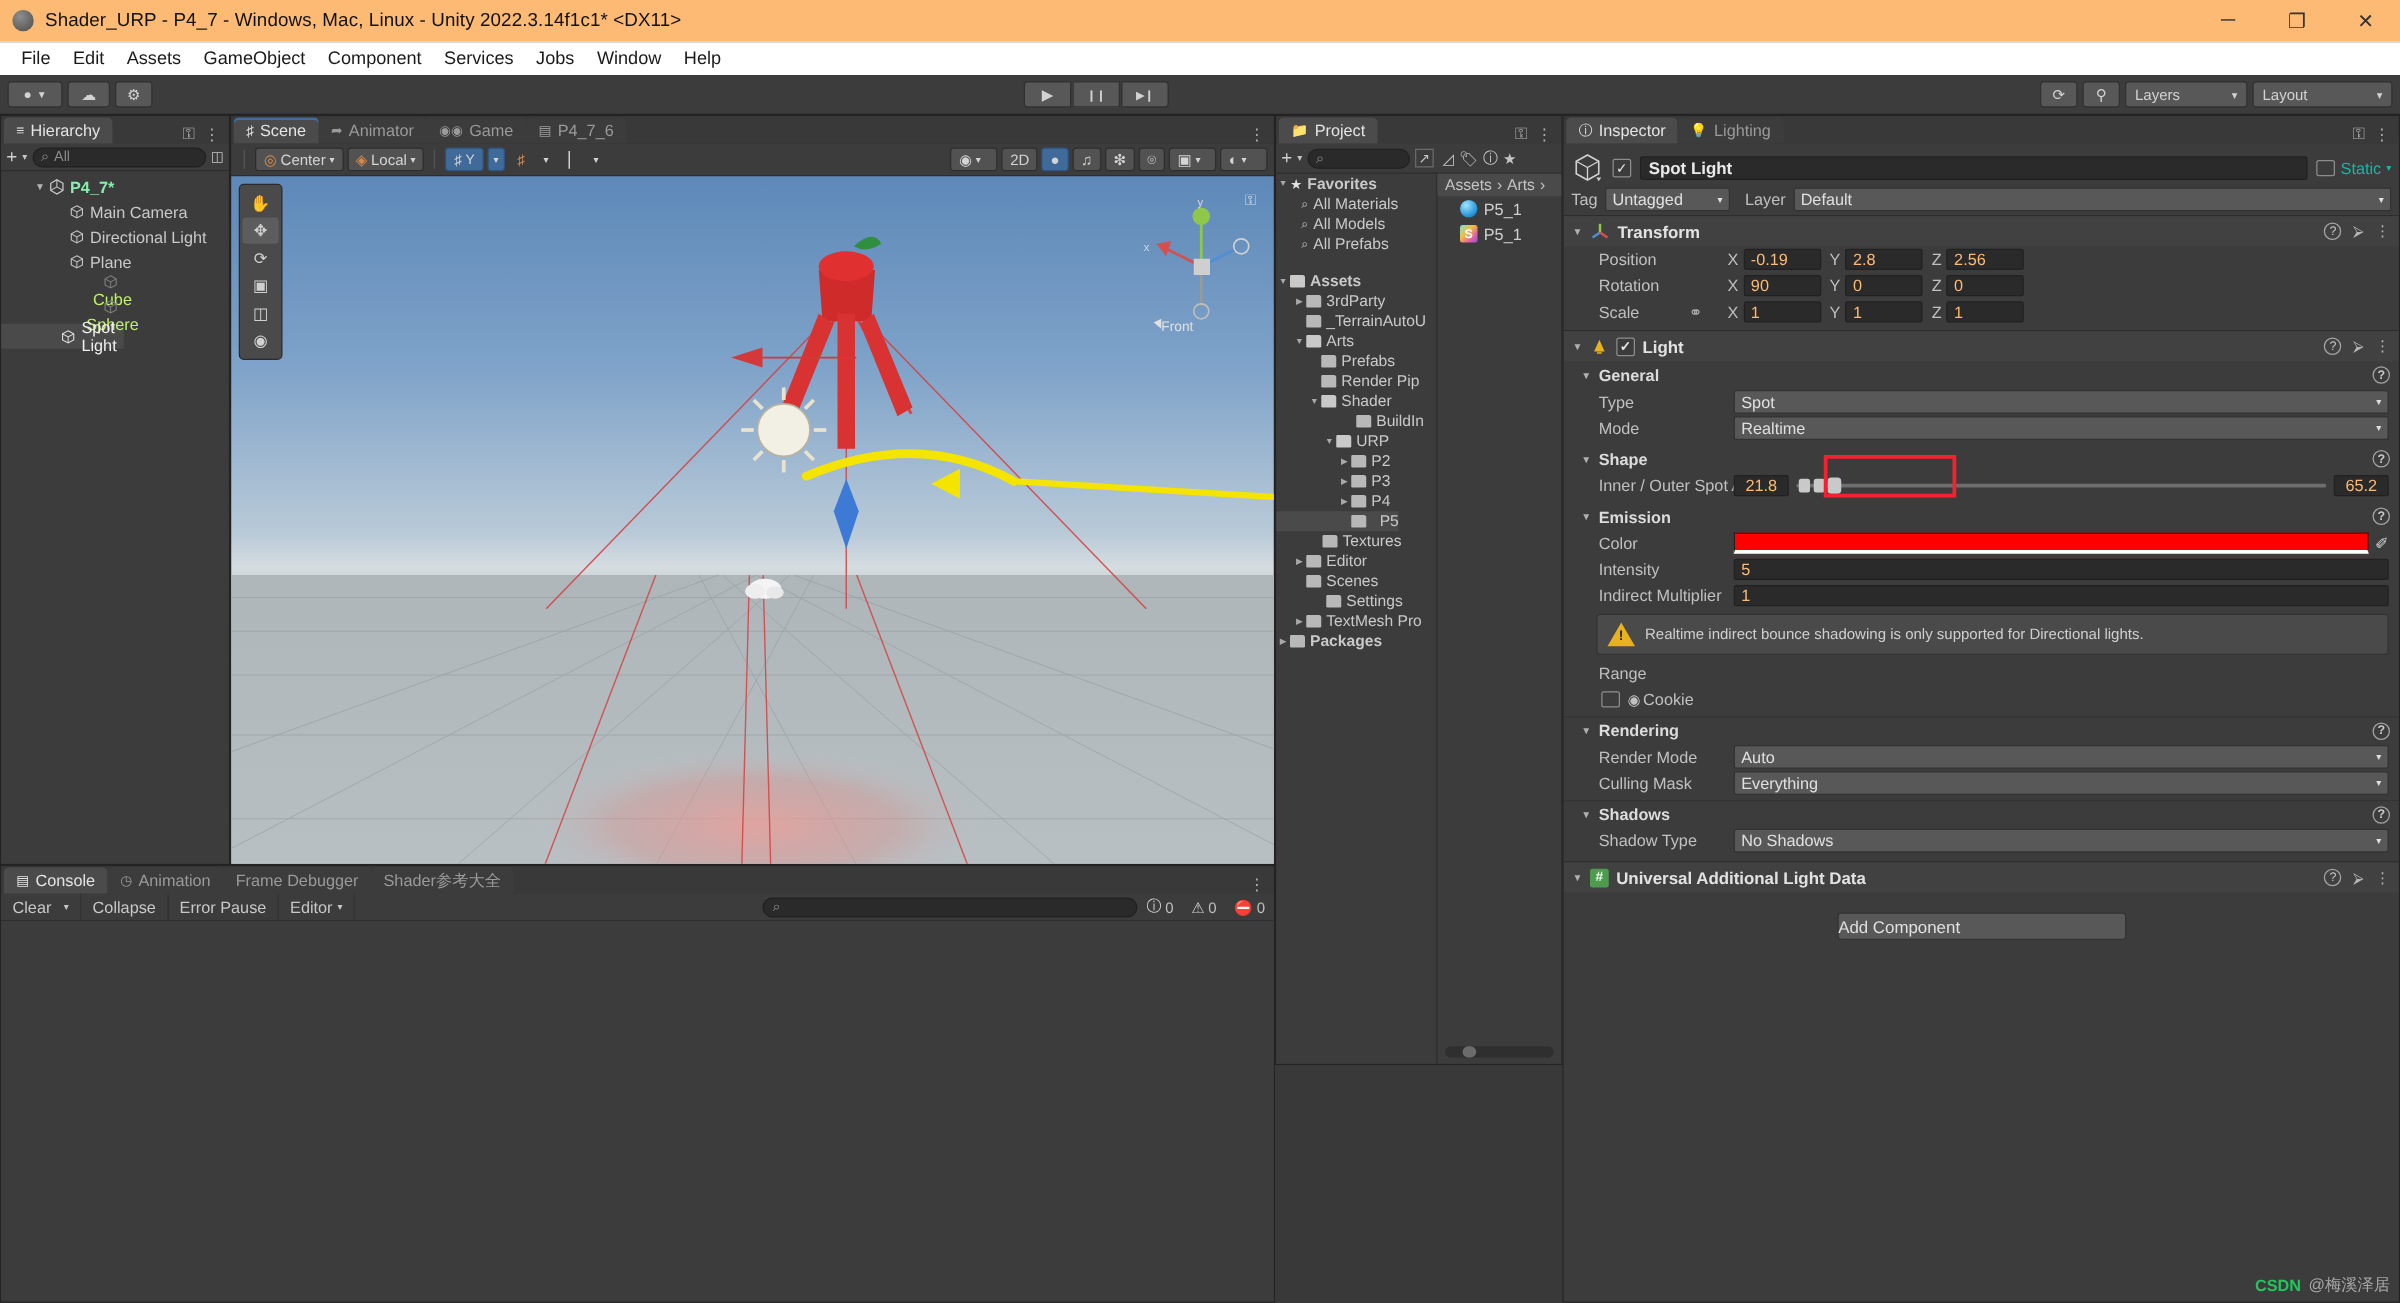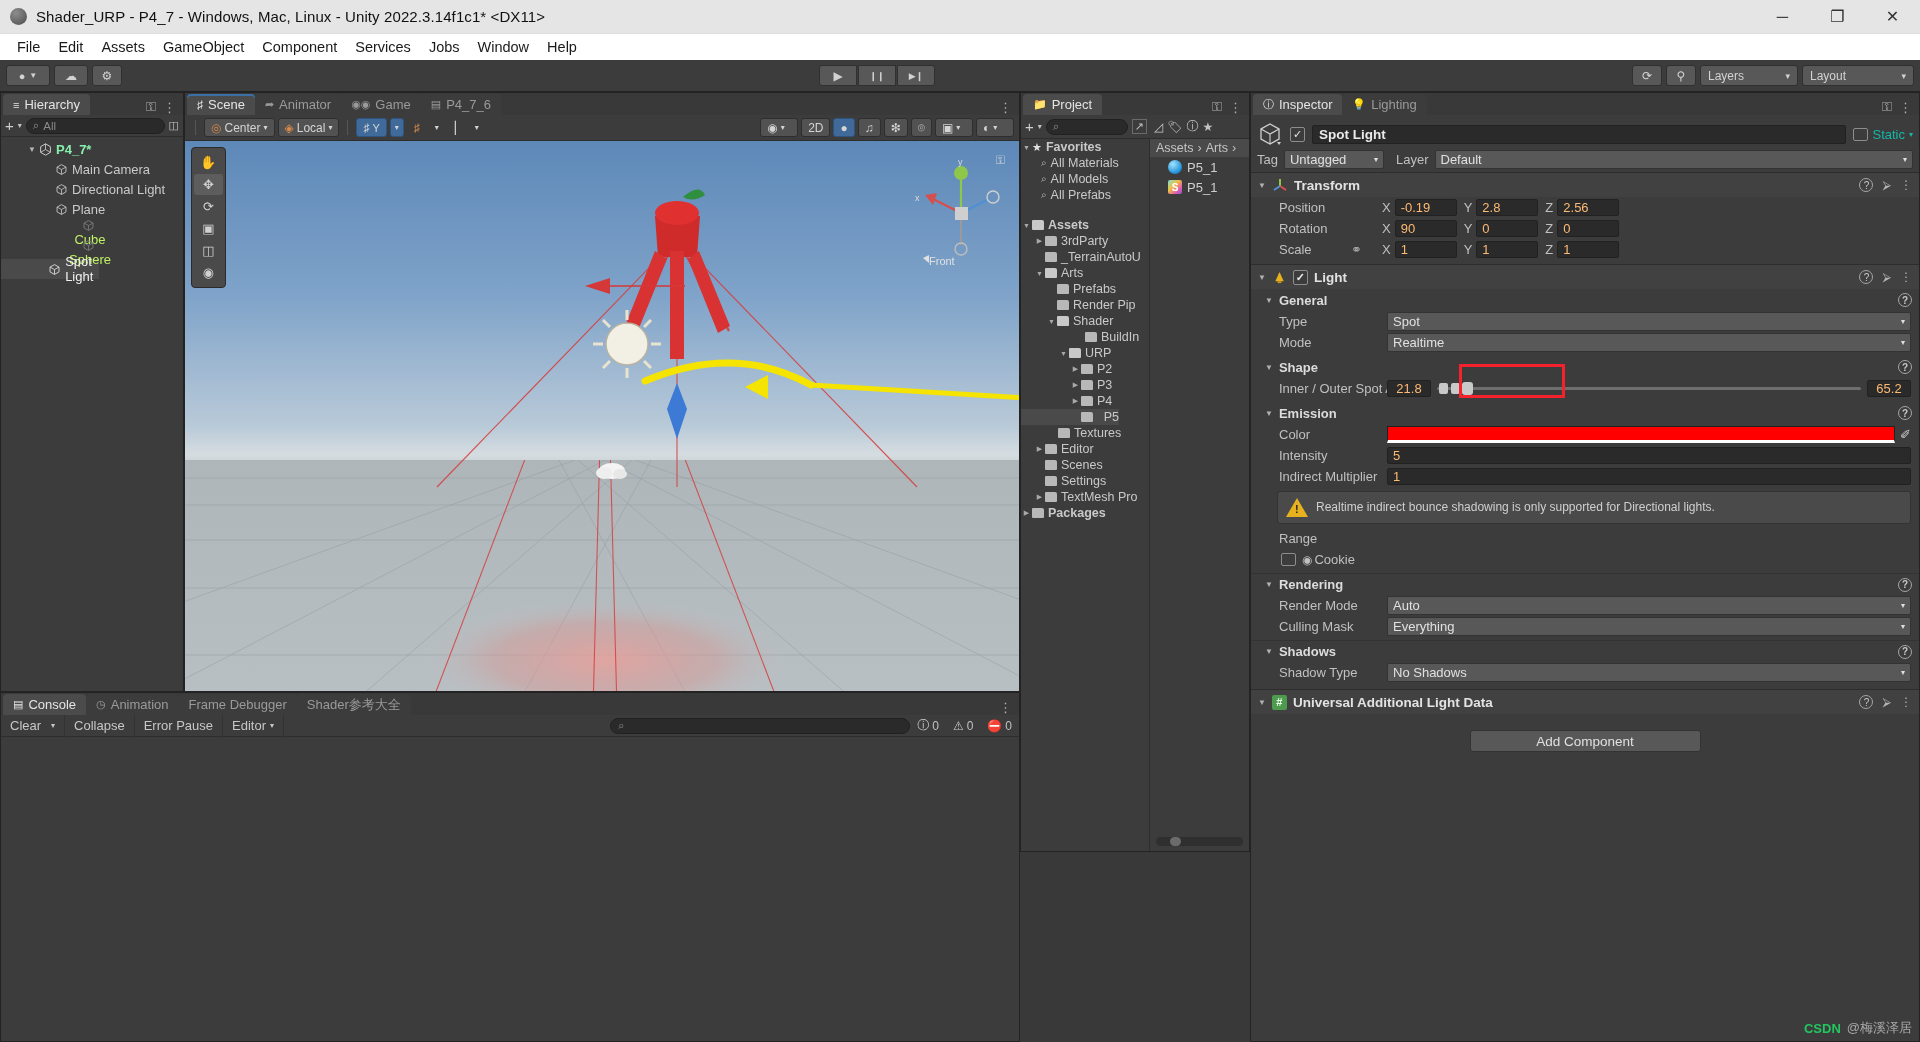--- a/index.html
+++ b/index.html
@@ -1,20 +1,20 @@
 <!DOCTYPE html>
 <html><head>
 <meta charset="utf-8">
 <style>
   * { box-sizing: border-box; margin:0; padding:0; }
   html,body { width:1920px; height:1042px; overflow:hidden; background:#393939;
               font-family:"Liberation Sans", sans-serif; font-size:14px; color:#c4c4c4; }
 
   
-  #titlebar { height:34px; background:#e5e5e5; color:#111; display:flex; align-items:center;
+  #titlebar { height:34px; background:#fdba74; color:#111; display:flex; align-items:center;
               padding:0 0 0 10px; border-bottom:1px solid #ddd; }
   #title-icon { width:17px; height:17px; border-radius:50%;
                 background:radial-gradient(circle at 35% 30%, #8e8e8e, #4a4a4a); margin-right:9px; }
   #title-text { font-size:15px; letter-spacing:.1px; }
   #wincontrols { margin-left:auto; display:flex; height:34px; }
   .wbtn { width:55px; display:flex; align-items:center; justify-content:center;
           font-size:16px; color:#333; }
 
   
   #menubar { height:26px; background:#fff; display:flex; align-items:center;
@@ -147,21 +147,21 @@
        justify-content:center; flex:0 0 14px; }
   .warnbox { margin:4px 8px 4px 26px; background:#4a4a4a; border:1px solid #333;
              border-radius:3px; display:flex; gap:8px; padding:6px 8px; align-items:center; }
   .warn-tri { width:0;height:0;border-left:11px solid transparent;border-right:11px solid transparent;
               border-bottom:19px solid #e8b21f; position:relative; flex:0 0 22px; }
   .warn-tri:after { content:"!"; position:absolute; left:-2px; top:5px; width:4px;
                     color:#222; font-size:11px; font-weight:bold; }
   .warntext { font-size:12px; color:#cfcfcf; line-height:1.35; }
   #addcomp { margin:16px auto 0; width:231px; height:22px; background:#585858;
              border:1px solid #333; border-radius:3px; display:flex;
-             align-items:center; justify-content:center; color:#e0e0e0; font-size:13.5px; }
+             align-items:center; justify-content:flex-start; color:#e0e0e0; font-size:13.5px; }
   #highlight-box { position:absolute; border:3px solid #f5222d; pointer-events:none; }
 
   
   #console { left:0; top:600px; width:1020px; bottom:0; }
   .c-toolbar { height:22px; background:#3c3c3c; display:flex; align-items:center;
                gap:0; border-bottom:1px solid #2d2d2d; }
   .cbtn { height:22px; display:flex; align-items:center; gap:4px; padding:0 9px;
           font-size:13px; color:#c7c7c7; border-right:1px solid #323232; }
   .csearch { margin-left:auto; width:300px; height:16px; background:#2a2a2a;
              border:1px solid #212121; border-radius:9px; display:flex;
@@ -638,21 +638,21 @@
           </div>
         <div class="p-row" style="padding-left:13px">
           <span class="tw">▶</span>
           <span class="fold"></span>
           <span>Editor</span>
           </div>
         <div class="p-row" style="padding-left:24px">
           <span class="fold"></span>
           <span>Scenes</span>
           </div>
-        <div class="p-row" style="padding-left:24px">
+        <div class="p-row" style="padding-left:40px">
           <span class="fold"></span>
           <span>Settings</span>
           </div>
         <div class="p-row" style="padding-left:13px">
           <span class="tw">▶</span>
           <span class="fold"></span>
           <span>TextMesh Pro</span>
           </div>
         <div class="p-row">
           <span class="tw">▶</span>

